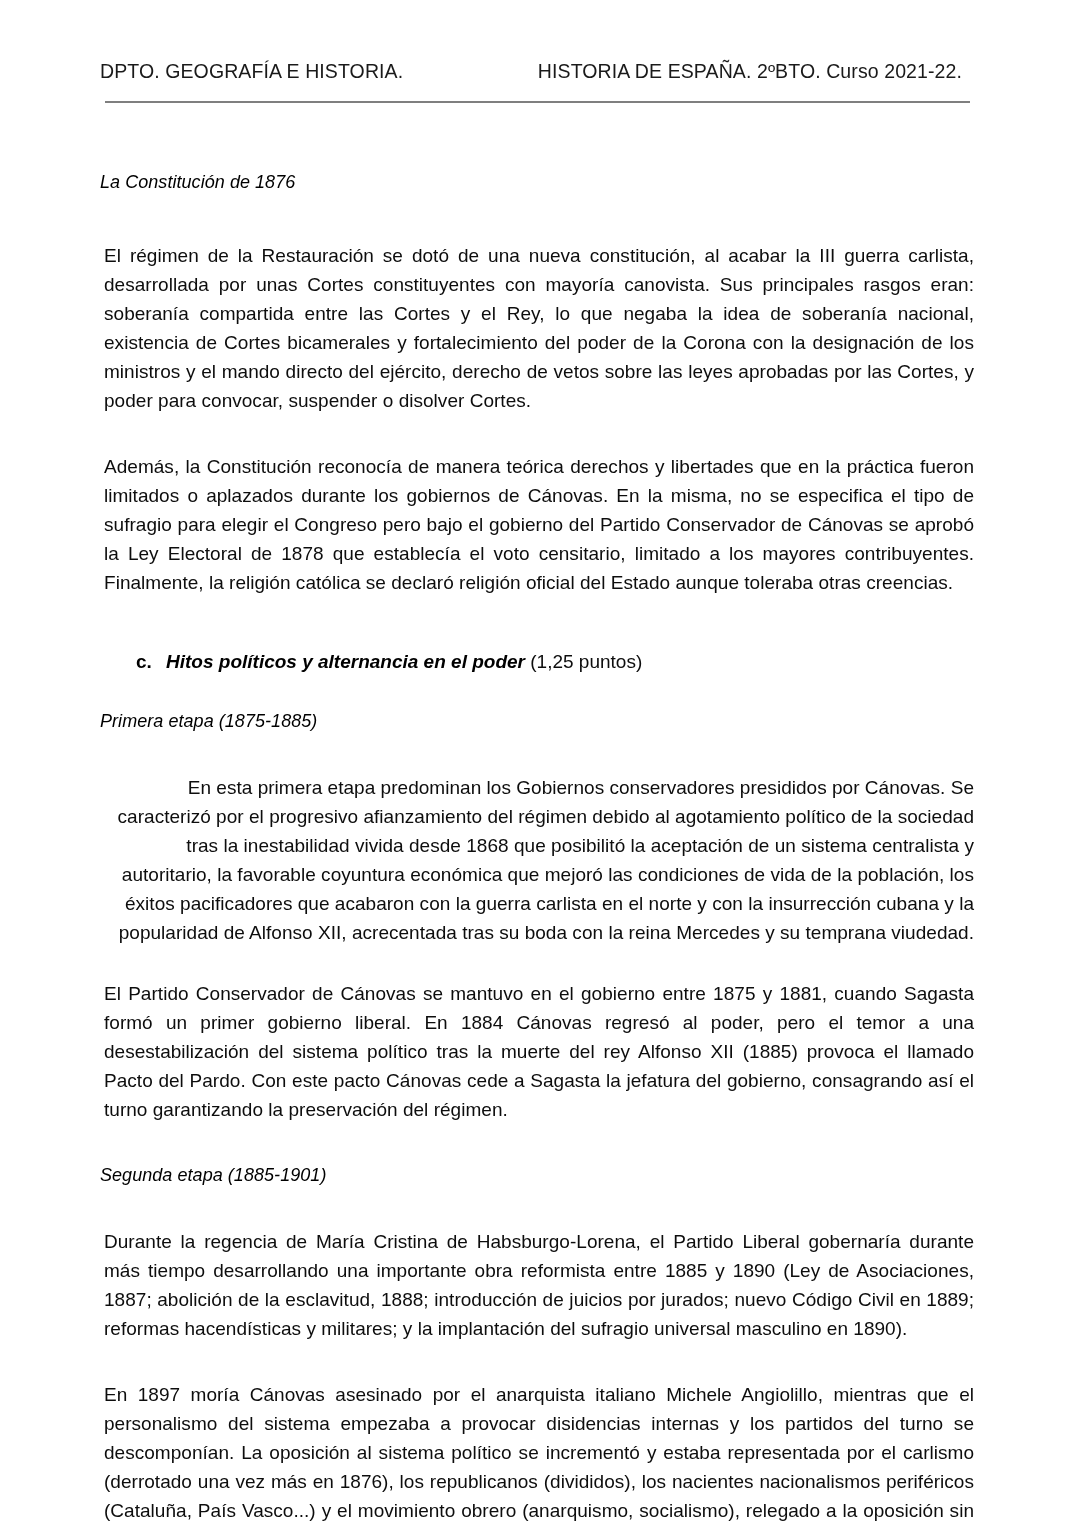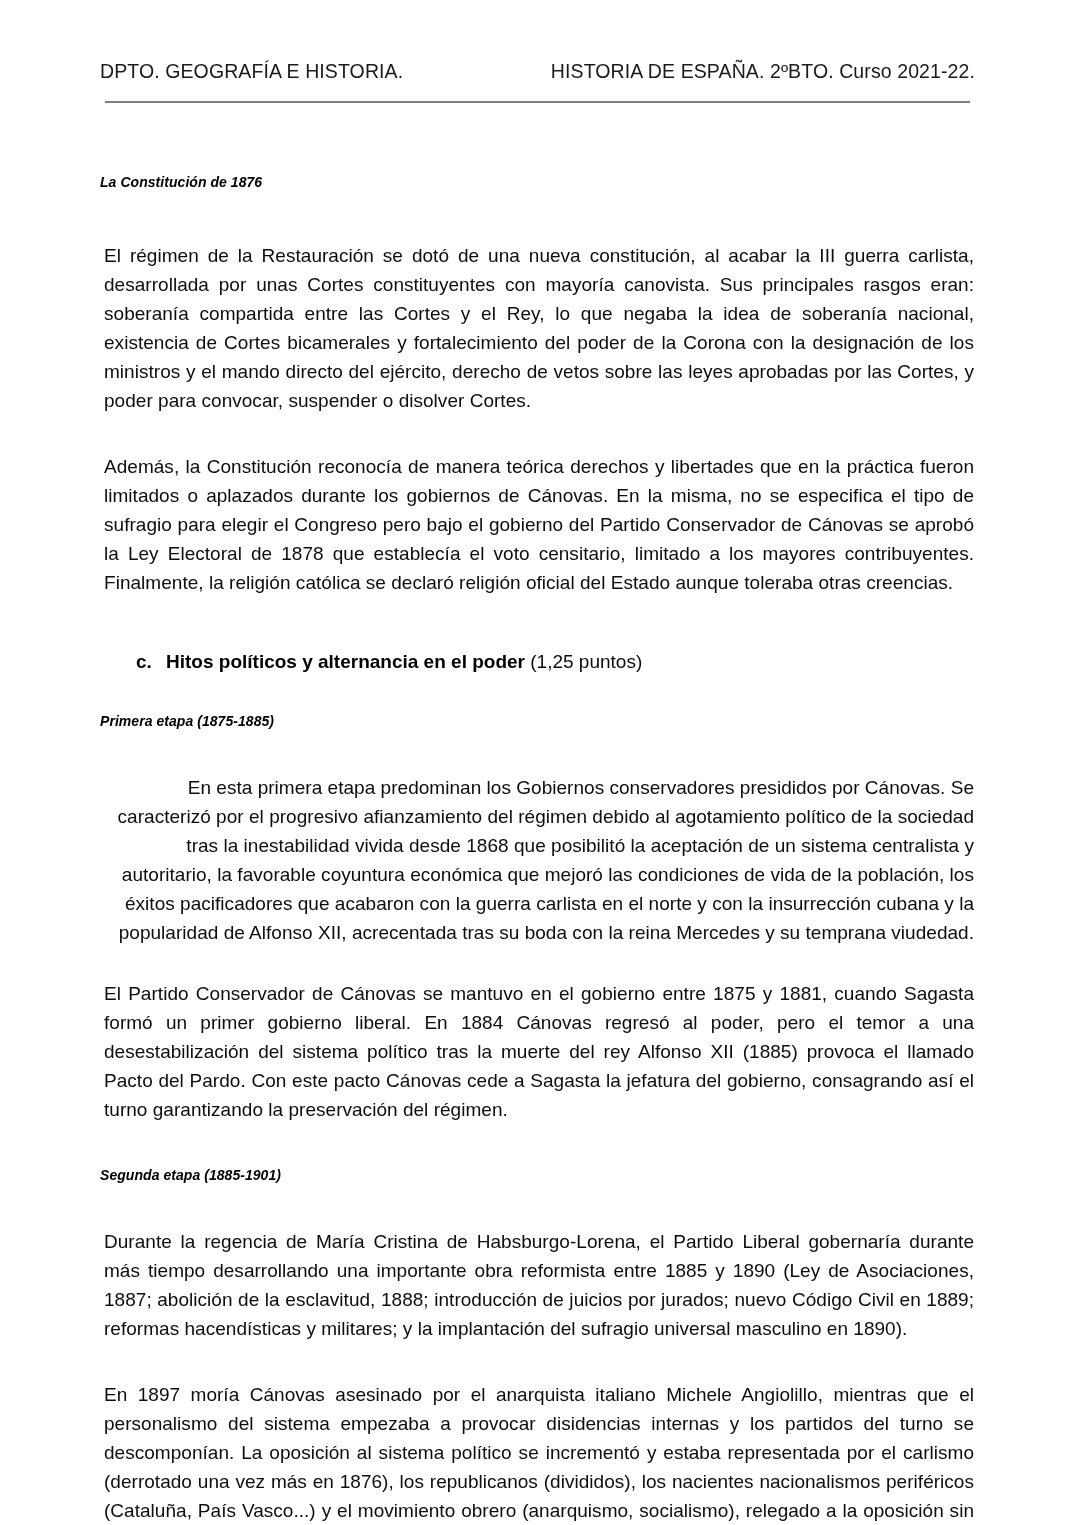--- a/index.html
+++ b/index.html
@@ -32,43 +32,43 @@
     align-items: baseline;
   }
   .header-text {
     font-size: 19.5px;
     line-height: 26px;
     color: #1a1a1a;
     white-space: nowrap;
     letter-spacing: 0.1px;
   }
   .header-right {
-    margin-right: 3px;
+    margin-right: 16px;
   }
   .header-rule {
     position: absolute;
     left: 105px;
     top: 101px;
     width: 865px;
     height: 2px;
     background: #7f7f7f;
   }
 
   
   .content {
     position: absolute;
     left: 100px;
     top: 168px;
     width: 878px;
   }
 
   .sec-heading {
-    font-size: 14px;
+    font-size: 18px;
     line-height: 29px;
-    font-weight: bold;
+    font-weight: normal;
     font-style: italic;
     color: #000;
     margin: 0;
     letter-spacing: 0.05px;
   }
 
   p.body {
     font-size: 19px;
     line-height: 29px;
     color: #0d0d0d;
@@ -103,20 +103,21 @@
     font-weight: bold;
     width: 30px;
     flex: 0 0 30px;
     color: #000;
   }
   .list-text {
     color: #000;
   }
   .list-text .strong {
     font-weight: bold;
+    font-style: italic;
   }
   .list-text .plain {
     font-weight: normal;
     color: #0d0d0d;
   }
 </style>
 </head>
 <body>
 
 <div class="page">

